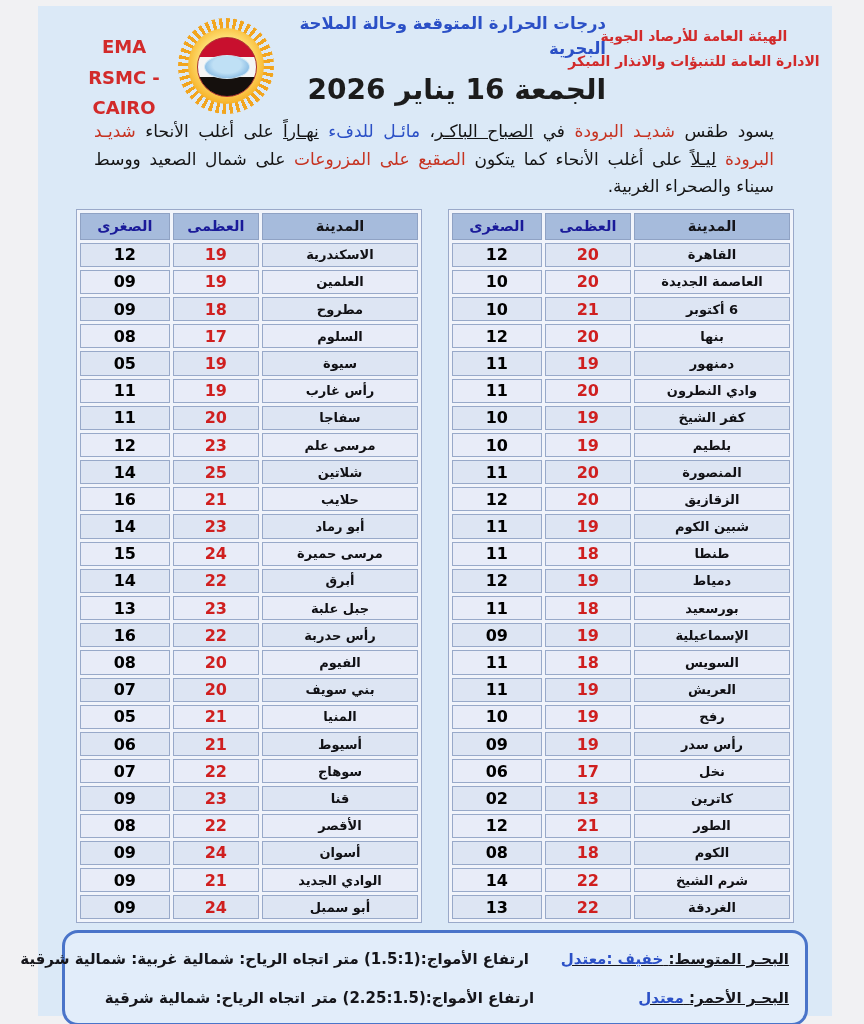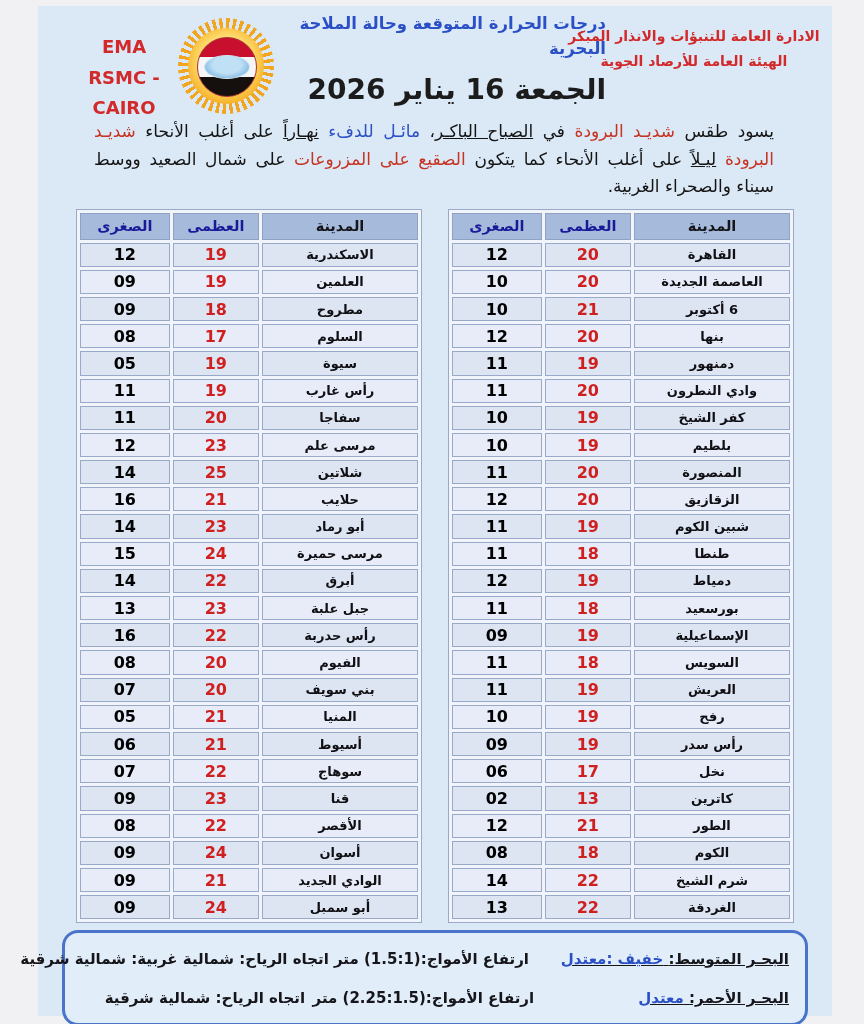--- a/index.html
+++ b/index.html
@@ -112,22 +112,22 @@
       <div class="sun-core"></div>
       <div class="flag-circle">
         <div class="cloud"></div>
       </div>
     </div>
     <div class="titles">
       <div class="doc-title">درجات الحرارة المتوقعة وحالة الملاحة البحرية</div>
       <div class="doc-date">الجمعة 16 يناير 2026</div>
     </div>
     <div class="authority">
+      <div>الهيئة العامة للأرصاد الجوية</div>
       <div>الادارة العامة للتنبؤات والانذار المبكر</div>
-      <div>الهيئة العامة للأرصاد الجوية</div>
     </div>
   </div>
 
   <div class="summary"><span class="t-black">يسود طقس </span><span class="t-red">شديـد البرودة</span><span class="t-black"> في </span><span class="t-black u">الصباح الباكـر</span><span class="t-black">، </span><span class="t-blue">مائـل للدفء</span><span class="t-black"> </span><span class="t-black u">نهـاراً</span><span class="t-black"> على أغلب الأنحاء </span><span class="t-red">شديـد البرودة</span><span class="t-black"> </span><span class="t-black u">ليـلاً</span><span class="t-black"> على أغلب الأنحاء كما يتكون </span><span class="t-red">الصقيع على المزروعات</span><span class="t-black"> على شمال الصعيد ووسط سيناء والصحراء الغربية.</span></div>
 
   <div class="tables">
     <table class="temps">
       <colgroup>
           <col class="c-city">
           <col class="c-max">

